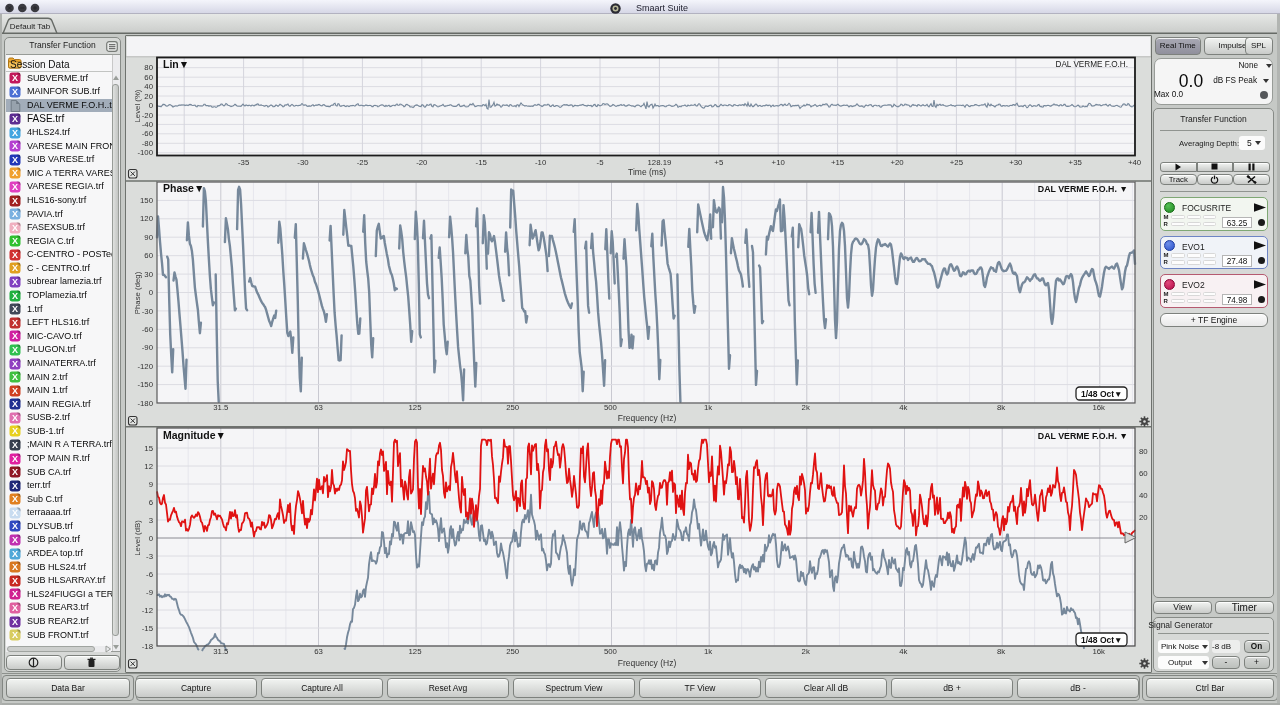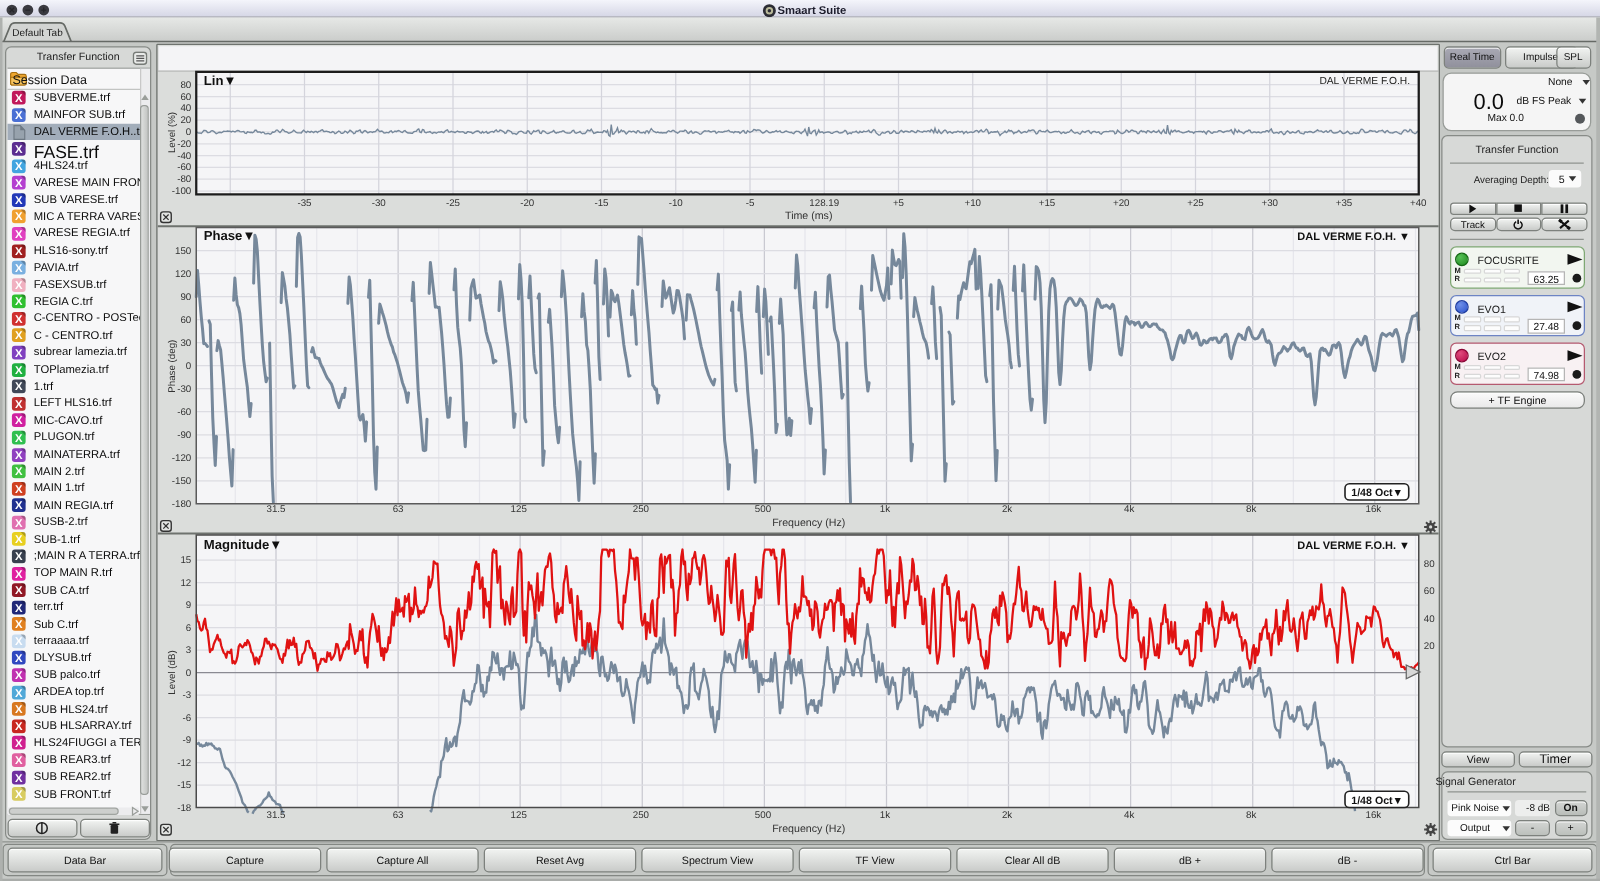--- a/index.html
+++ b/index.html
@@ -12,21 +12,21 @@
 
 <div class="abs" style="left:0;top:0;width:1280px;height:14px;background:linear-gradient(#f4f5fb,#d6d7e6);border-bottom:1px solid #b2b2c0"></div>
 <svg class="abs" style="left:0;top:0" width="60" height="14">
  <circle cx="9.5" cy="8" r="4.3" fill="#3a3a40"></circle>
     <circle cx="22.3" cy="8" r="4.3" fill="#3a3a40"></circle>
     <circle cx="35" cy="8" r="4.3" fill="#3a3a40"></circle>
  <path d="M7.7 6.2 l3.6 3.6 m0 -3.6 l-3.6 3.6" stroke="#26262a" stroke-width="1"></path>
  <path d="M20.3 8 h4" stroke="#26262a" stroke-width="1"></path>
  <path d="M33 8 h4 m-2 -2 v4" stroke="#26262a" stroke-width="1"></path>
 </svg>
-<div class="abs" style="left:622px;top:2.5px;font-size:9px;font-weight:bold;color:#1d1d2c">Smaart Suite</div>
+<div class="abs" style="left:636px;top:2.5px;font-size:9px;font-weight:normal;color:#1d1d2c">Smaart Suite</div>
 <svg class="abs" style="left:609.5px;top:2.5px" width="11" height="11">
     <circle cx="5.5" cy="5.5" r="5.2" fill="#2c2c34"></circle>
     <circle cx="5.5" cy="5.5" r="3" fill="#b9b99a"></circle>
     <circle cx="5.5" cy="5.5" r="1.4" fill="#2c2c34"></circle>
   </svg>
 
 <div class="abs" style="left:0;top:14px;width:1280px;height:19.5px;background:linear-gradient(#e6e8e6,#c9cbc9)"></div>
 <svg class="abs" style="left:0;top:14px" width="1280" height="20">
  <path d="M3 19.4 L8.2 6.6 Q9.2 4.2 12 4.2 L48 4.2 Q50.8 4.2 51.8 6.6 L57 19.4" fill="#d2d4d2" stroke="#666a66" stroke-width="1.4"></path>
  <line x1="0" y1="19.3" x2="1280" y2="19.3" stroke="#666a66" stroke-width="1.4"></line>
@@ -62,21 +62,21 @@
 <svg class="abs" style="left:8.5px;top:99.5px" width="12" height="12">
     <path d="M2.2 0.5 h5 l3.6 3.6 v7.4 h-8.6 z" fill="#97a2ad" stroke="#6d7883" stroke-width="0.9"></path>
     <path d="M7.2 0.5 l3.6 3.6 h-3.6 z" fill="#6d7883"></path>
   </svg>
 <div class="abs" style="left:27px;top:99.9px;width:85px;overflow:hidden;font-size:9px;color:#0a0a0a;white-space:nowrap">DAL VERME F.O.H..trf</div>
 <svg class="abs" style="left:8.5px;top:113.0px" width="12" height="12">
     <rect x="0.5" y="0.5" width="11" height="11" rx="2.4" fill="#5c2d91"></rect>
     <path d="M7.5 0.5 h2 q2 0 2 2 v2 z" fill="#000" opacity="0.25"></path>
     <text x="6" y="9.4" font-size="9" font-weight="bold" fill="#fff" text-anchor="middle">X</text>
   </svg>
-<div class="abs" style="left:27px;top:113.4px;width:85px;overflow:hidden;font-size:14px;color:#0a0a0a;white-space:nowrap">FASE.trf</div>
+<div class="abs" style="left:27px;top:113.4px;width:85px;overflow:hidden;font-size:10px;color:#0a0a0a;white-space:nowrap">FASE.trf</div>
 <svg class="abs" style="left:8.5px;top:126.6px" width="12" height="12">
     <rect x="0.5" y="0.5" width="11" height="11" rx="2.4" fill="#42a5e0"></rect>
     <path d="M7.5 0.5 h2 q2 0 2 2 v2 z" fill="#000" opacity="0.25"></path>
     <text x="6" y="9.4" font-size="9" font-weight="bold" fill="#fff" text-anchor="middle">X</text>
   </svg>
 <div class="abs" style="left:27px;top:127.0px;width:85px;overflow:hidden;font-size:9px;color:#0a0a0a;white-space:nowrap">4HLS24.trf</div>
 <svg class="abs" style="left:8.5px;top:140.2px" width="12" height="12">
     <rect x="0.5" y="0.5" width="11" height="11" rx="2.4" fill="#b43fd0"></rect>
     <path d="M7.5 0.5 h2 q2 0 2 2 v2 z" fill="#000" opacity="0.25"></path>
     <text x="6" y="9.4" font-size="9" font-weight="bold" fill="#fff" text-anchor="middle">X</text>
@@ -639,21 +639,21 @@
 <div class="btn" style="left:1154.5px;top:37px;width:46.5px;height:17.5px;background:linear-gradient(#a9a9b4,#90909c);font-size:8px">Real Time</div>
 <div class="btn" style="left:1203.5px;top:37px;width:58px;height:17.5px;font-size:8px">Impulse</div>
 <div class="btn" style="left:1244.5px;top:37px;width:28px;height:17.5px;font-size:8px">SPL</div>
 
 <div class="abs" style="left:1154px;top:57.5px;width:119px;height:47px;background:#f5f5f5;border:1.2px solid #989c98;border-radius:7px"></div>
 <div class="abs" style="left:1154px;top:61px;width:104px;text-align:right;font-size:8.2px;color:#111">None</div>
 <div class="abs" style="left:1266px;top:64px;width:0;height:0;border-left:3.5px solid transparent;border-right:3.5px solid transparent;border-top:4.5px solid #333"></div>
 <div class="abs" style="left:1162px;top:71px;width:58px;text-align:center;font-size:17.5px;font-weight:normal;color:#0a0a0a">0.0</div>
 <div class="abs" style="left:1154px;top:75.5px;width:103px;text-align:right;font-size:8.2px;color:#111">dB FS Peak</div>
 <div class="abs" style="left:1263px;top:79px;width:0;height:0;border-left:3.5px solid transparent;border-right:3.5px solid transparent;border-top:4.5px solid #333"></div>
-<div class="abs" style="left:1154px;top:90px;width:101px;text-align:center;font-size:8.2px;color:#111">Max 0.0</div>
+<div class="abs" style="left:1154px;top:90px;width:101px;text-align:left;font-size:8.2px;color:#111">Max 0.0</div>
 <div class="abs" style="left:1259.5px;top:90.5px;width:8px;height:8px;border-radius:50%;background:#55585b"></div>
 
 <div class="panel" style="left:1153px;top:108px;width:121px;height:490px"></div>
 <div class="abs" style="left:1153px;top:114px;width:121px;text-align:center;font-size:8.5px;color:#222">Transfer Function</div>
 <div class="abs" style="left:1160px;top:129.5px;width:107px;height:1px;background:#909490"></div>
 <div class="abs" style="left:1179px;top:138.5px;font-size:7.8px;color:#222">Averaging Depth:</div>
 <div class="abs" style="left:1239px;top:135.5px;width:26px;height:14px;background:#fbfbfb;border-radius:3px;font-size:8.5px;color:#111;text-align:left;padding-left:8px;line-height:14px">5</div>
 <div class="abs" style="left:1255px;top:141px;width:0;height:0;border-left:3.5px solid transparent;border-right:3.5px solid transparent;border-top:4.5px solid #333"></div>
 
 <div class="btn" style="left:1160px;top:161.5px;width:36.5px;height:10.5px;border-radius:3px 0 0 3px">
@@ -741,21 +741,21 @@
 <div class="btn" style="left:1160px;top:313px;width:108px;height:14px;background:linear-gradient(#fbfbfb,#e9e9e9);border-radius:6px;font-size:8.5px">+ TF Engine</div>
 
 <div class="btn" style="left:1153px;top:601px;width:59px;height:12.5px;font-size:8.5px">View</div>
 <div class="btn" style="left:1214.5px;top:601px;width:59.5px;height:12.5px;font-size:10px">Timer</div>
 
 <div class="panel" style="left:1153px;top:616.5px;width:121px;height:55.5px"></div>
 <div class="abs" style="left:1125px;top:620px;width:111px;text-align:center;font-size:8.5px;color:#222">Signal Generator</div>
 <div class="abs" style="left:1158px;top:633px;width:111px;height:1px;background:#909490"></div>
 <div class="abs" style="left:1158px;top:639.5px;width:51px;height:13.5px;background:#fcfcfc;border-radius:3px;font-size:8px;color:#111;line-height:13.5px;padding-left:3px">Pink Noise</div>
 <div class="abs" style="left:1202px;top:644.5px;width:0;height:0;border-left:3.5px solid transparent;border-right:3.5px solid transparent;border-top:4.5px solid #333"></div>
-<div class="abs" style="left:1212px;top:639.5px;width:28px;height:13.5px;background:rgba(255,255,255,0.55);border-radius:3px;font-size:8px;color:#111;text-align:right;line-height:13.5px">-8 dB</div>
+<div class="abs" style="left:1212px;top:639.5px;width:28px;height:13.5px;background:rgba(255,255,255,0.55);border-radius:3px;font-size:8px;color:#111;text-align:left;line-height:13.5px">-8 dB</div>
 <div class="btn" style="left:1243.5px;top:639.5px;width:26px;height:13.5px;background:linear-gradient(#d4d6d4,#b9bdb9);font-size:8.2px;font-weight:bold">On</div>
 <div class="abs" style="left:1158px;top:655.5px;width:51px;height:13.5px;background:#fcfcfc;border-radius:3px;font-size:8px;color:#111;line-height:13.5px;padding-left:10px">Output</div>
 <div class="abs" style="left:1202px;top:660.5px;width:0;height:0;border-left:3.5px solid transparent;border-right:3.5px solid transparent;border-top:4.5px solid #333"></div>
 <div class="btn" style="left:1212px;top:655.5px;width:28px;height:13.5px;background:linear-gradient(#d4d6d4,#bcc0bc)">-</div>
 <div class="btn" style="left:1243.5px;top:655.5px;width:26px;height:13.5px;background:linear-gradient(#d4d6d4,#bcc0bc)">+</div>
 
 <div class="abs" style="left:0;top:673px;width:1280px;height:30px;background:#c6c9c6;border-top:1px solid #8d918d"></div>
 <div class="abs" style="left:2px;top:675px;width:132px;height:26px;border:1.3px solid #838783;border-radius:4px"></div>
 <div class="abs" style="left:136px;top:675px;width:1004px;height:26px;border:1.3px solid #838783;border-radius:4px"></div>
 <div class="abs" style="left:1142px;top:675px;width:136px;height:26px;border:1.3px solid #838783;border-radius:4px"></div>

